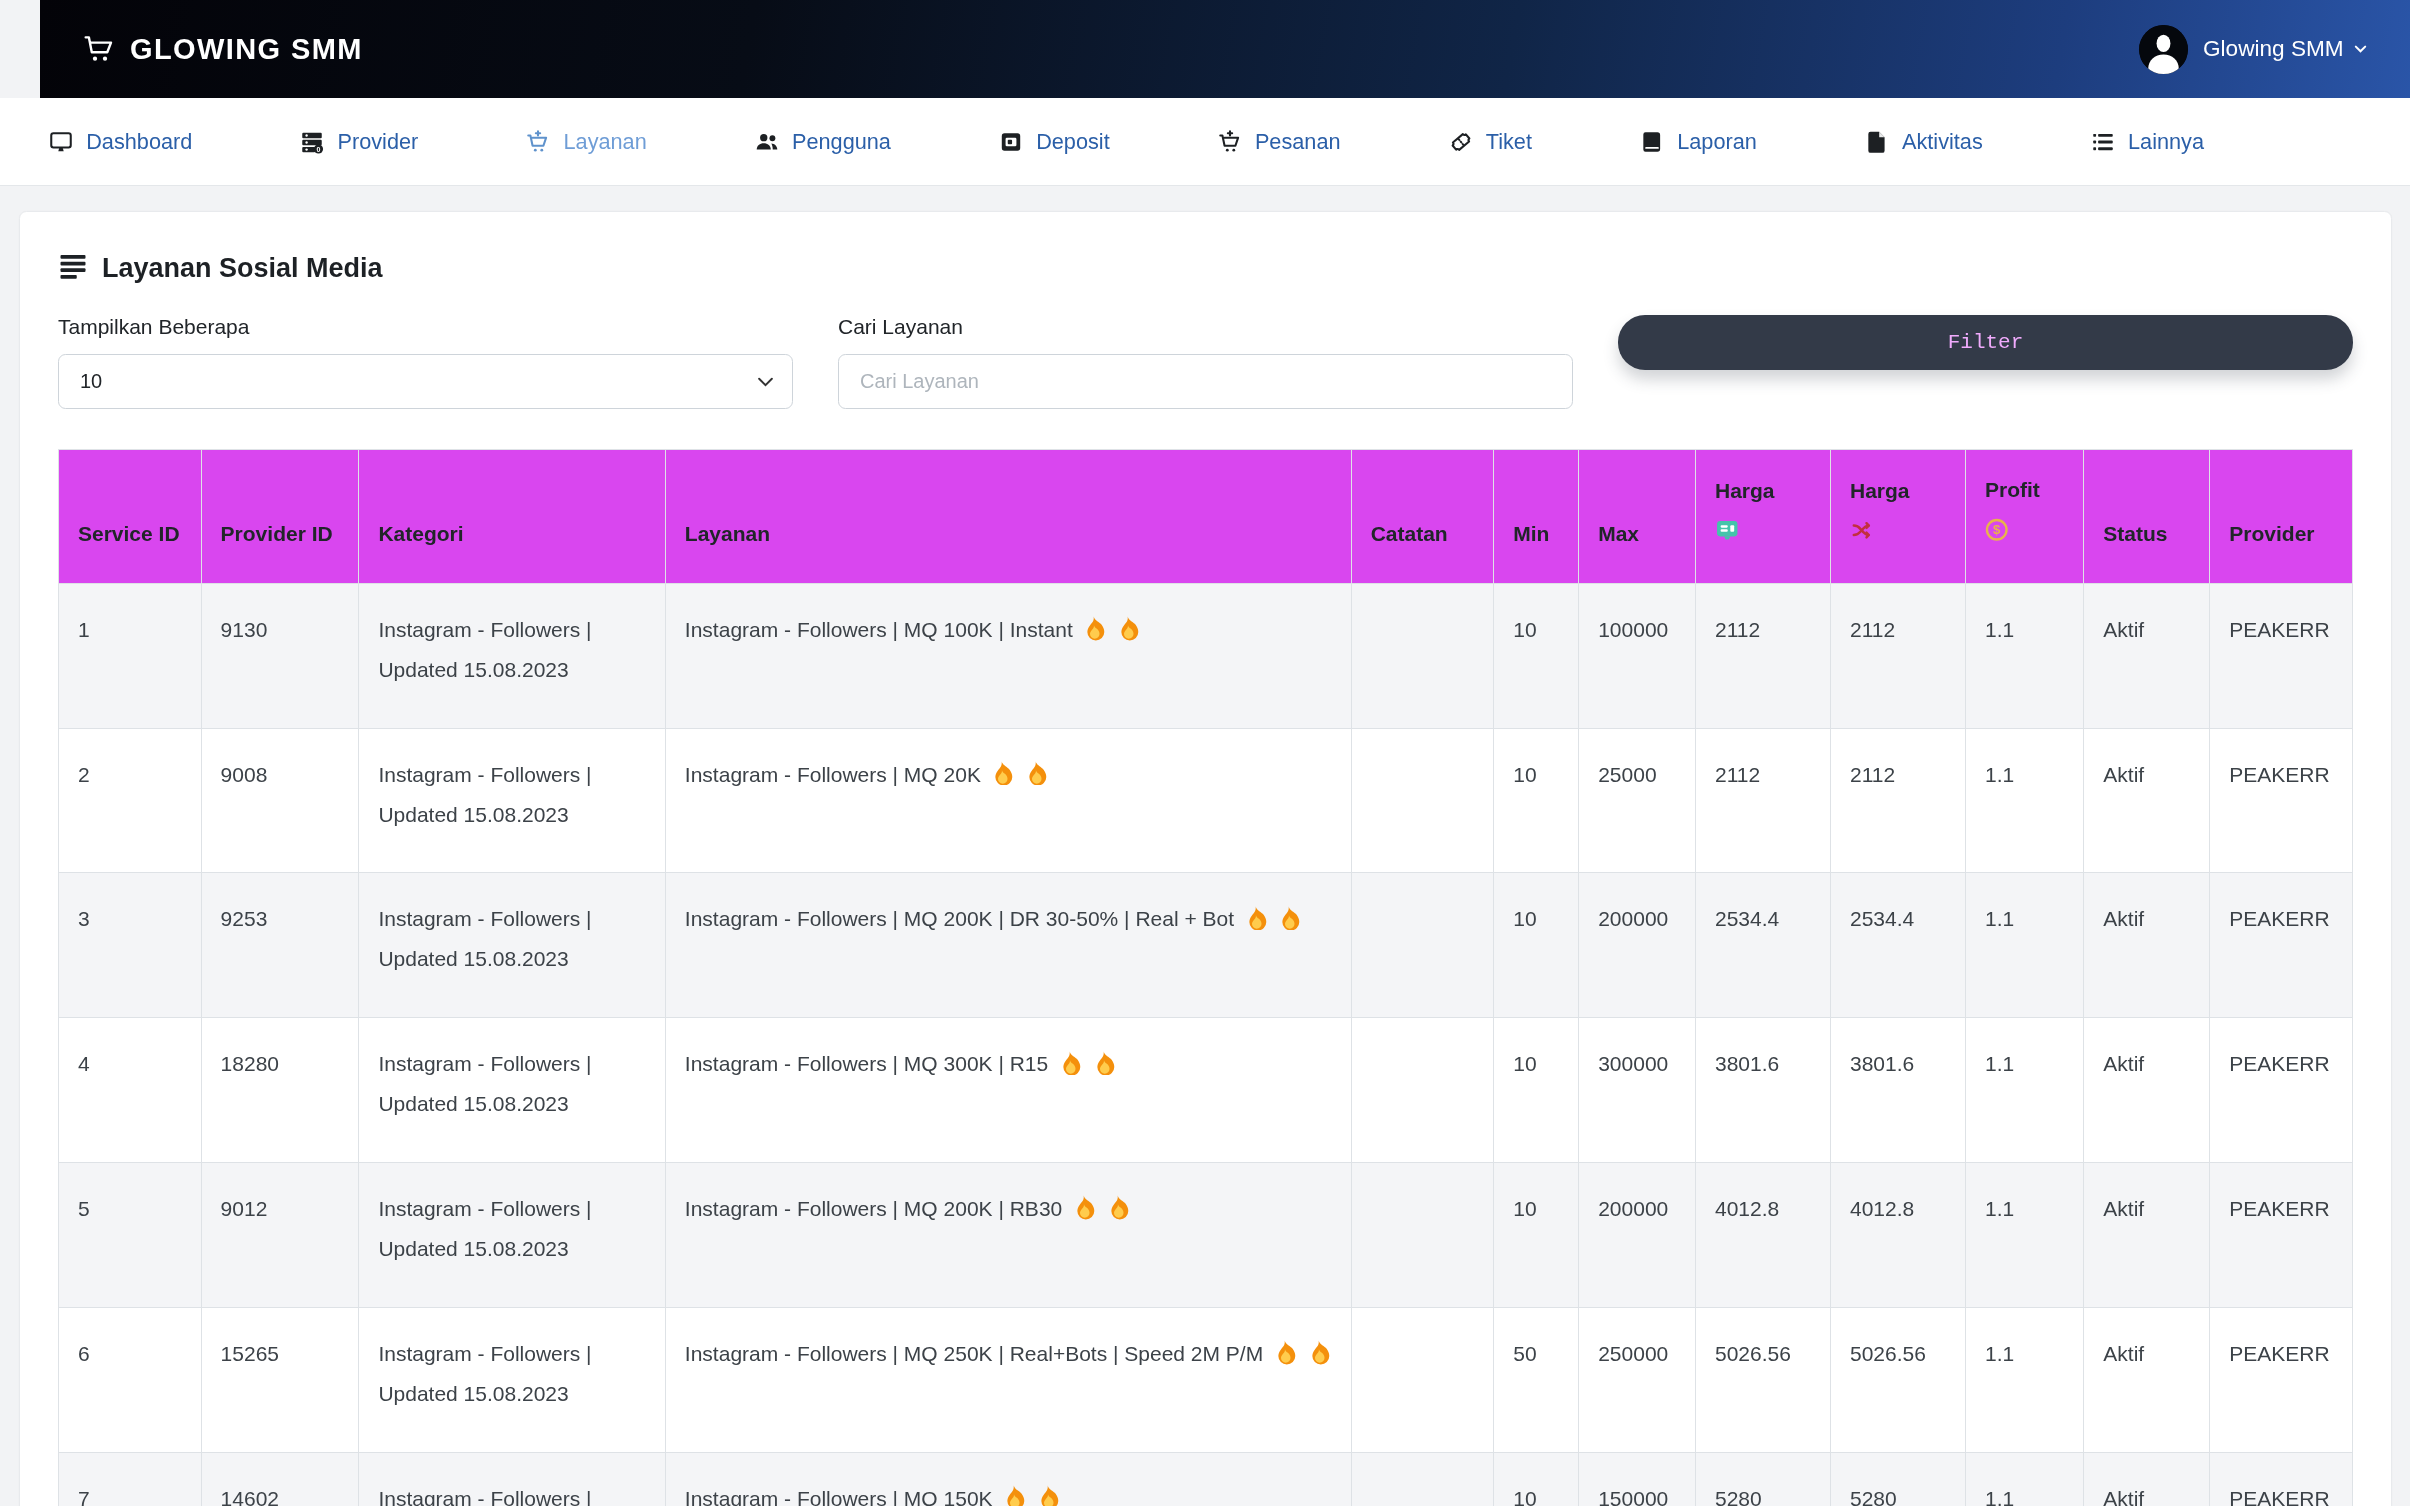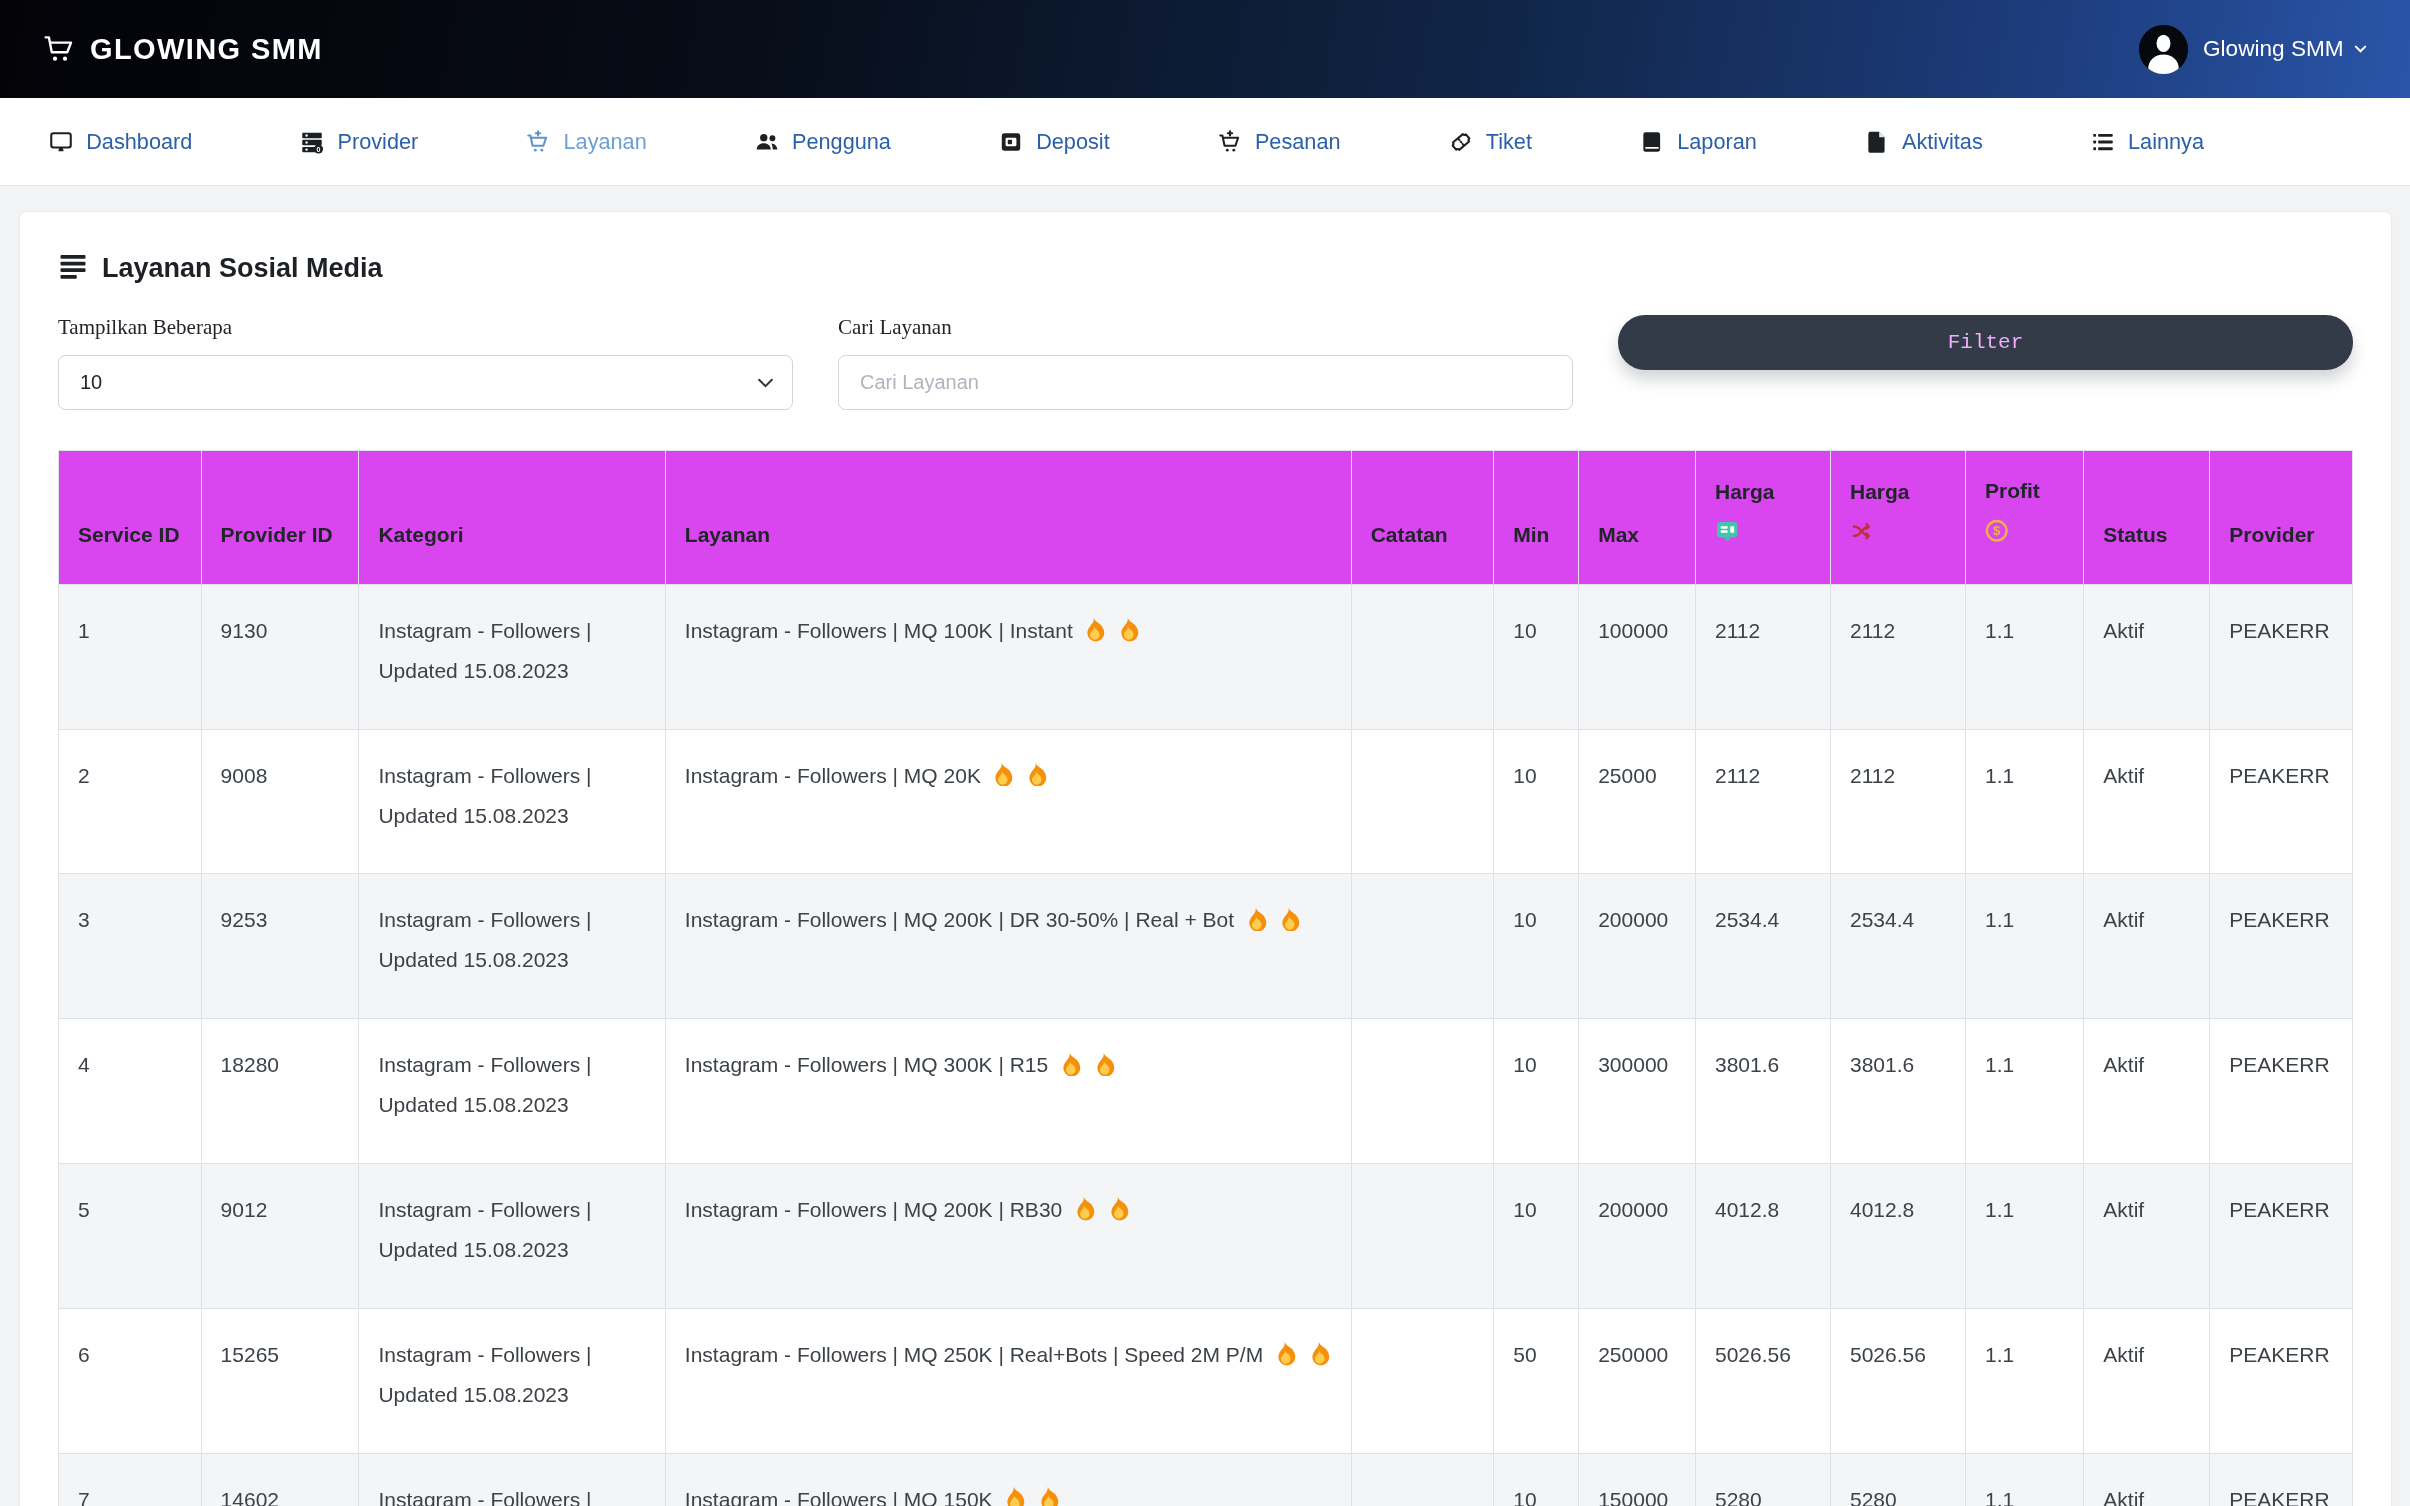--- a/index.html
+++ b/index.html
@@ -4,21 +4,21 @@
 <style>
   * { margin:0; padding:0; box-sizing:border-box; }
   html,body { width:2411px; height:1507px; overflow:hidden; }
   body { font-family:"Liberation Sans", sans-serif; background:#f2f3f5; color:#212529; }
 
   
   .topbar {
     height:98px;
     background:linear-gradient(100deg,#030308 0%,#070c16 30%,#102547 62%,#1d3d7e 85%,#2a55a8 100%);
     display:flex; justify-content:space-between;
-    padding:0 43px; color:#fff;
+    padding:0 43px; color:#fff;margin-left:40px;
   }
   .brand { display:flex; align-items:center; gap:15px; }
   .brand-title { font-size:29px; font-weight:700; letter-spacing:1.4px; }
   .userbox { display:flex; align-items:center; gap:15px; }
   .avatar { width:49px; height:49px; border-radius:50%; background:#05080d; display:flex; align-items:center; justify-content:center; overflow:hidden; }
   .user-name { font-size:22.6px; font-weight:400; display:flex; align-items:center; gap:9.4px; }
 
   
   .navbar {
     height:88px; background:#fff; border-bottom:0.9px solid #e4e7ea;
@@ -32,21 +32,21 @@
 
   
   .card {
     margin:24.5px 19px 0 19px; background:#fff; border:0.9px solid #e8eaed;
     border-radius:7.5px; padding:38px 38px 56px 38px; min-height:1365px;
     box-shadow:0 0.9px 1.9px rgba(0,0,0,0.03);
   }
   .card-title { display:flex; align-items:center; gap:14px; font-size:27px; font-weight:700; color:#1d2125; margin-bottom:28px; }
 
   .filters { display:grid; grid-template-columns:1fr 1fr 1fr; gap:45px; margin-bottom:40px; }
-  .f-label { font-size:21px; color:#212529; margin-bottom:15px;font-family:Liberation Serif, serif; }
+  .f-label { font-size:21px; color:#212529; margin-bottom:15px; }
   .selwrap { position:relative; }
   .selwrap select {
     width:100%; height:55px; font-size:20px; color:#212529; padding:0 45px 0 21px;
     border:0.9px solid #ced4da; border-radius:7.5px; background:#fff; appearance:none;
     -webkit-appearance:none; font-family:"Liberation Sans", sans-serif;
   }
   .selwrap .chev { position:absolute; right:19px; top:21px; pointer-events:none; }
   .filters input {
     width:100%; height:55px; font-size:20px; padding:0 21px;
     border:0.9px solid #ced4da; border-radius:7.5px; color:#212529;

